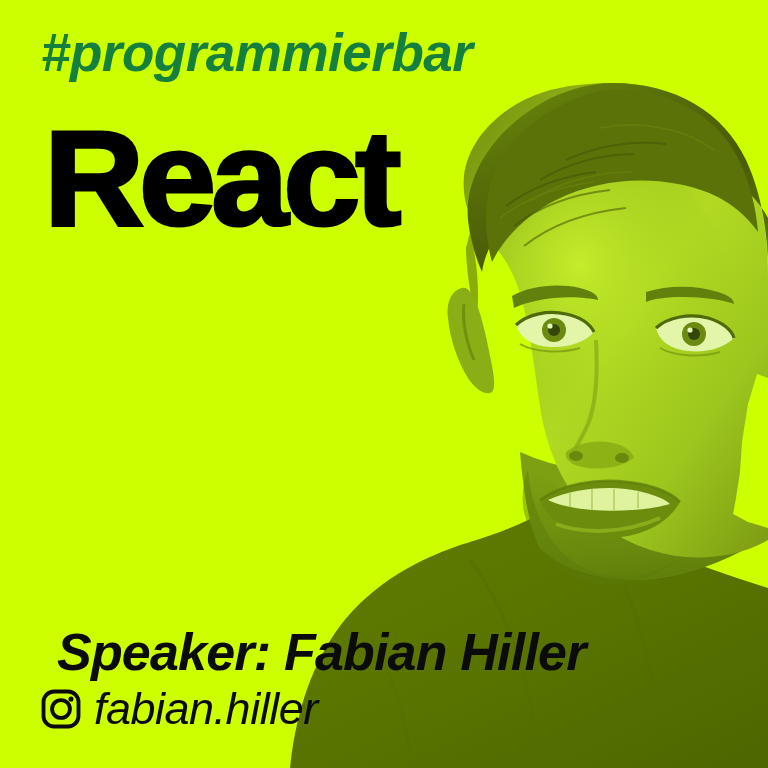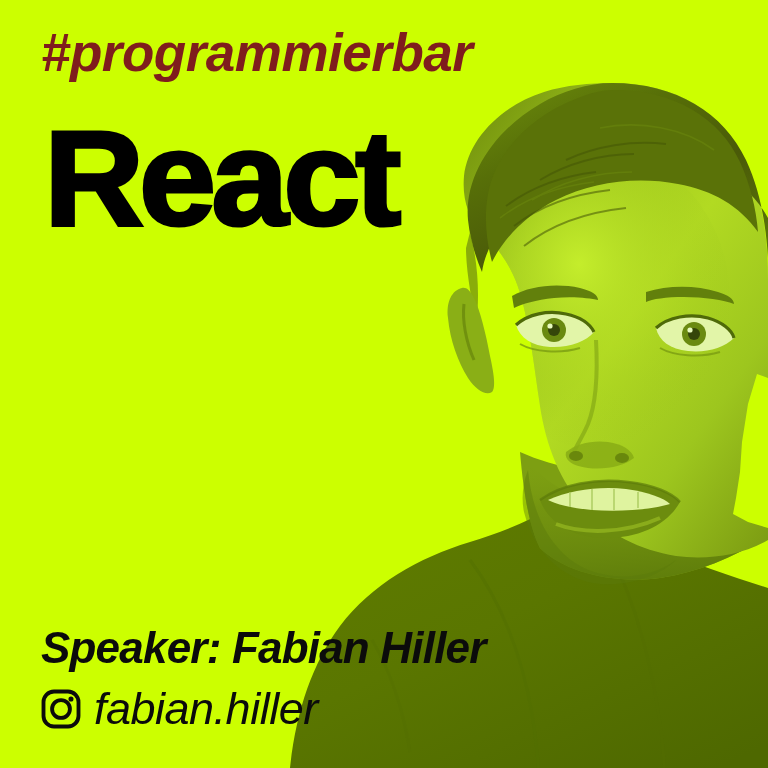--- a/index.html
+++ b/index.html
@@ -40,21 +40,21 @@
 
   
   .hashtag {
     position: absolute;
     left: 41px;
     top: 26px;
     font-size: 53px;
     font-weight: 700;
     font-style: italic;
     letter-spacing: -0.5px;
-    color: #7f1d1d;
+    color: #15803d;
     line-height: 1;
     white-space: nowrap;
     z-index: 6;
   }
 
   .title {
     position: absolute;
     left: 44px;
     top: 110px;
     font-size: 136px;
@@ -65,23 +65,23 @@
     line-height: 1;
     white-space: nowrap;
     z-index: 6;
     transform: scaleX(1.02);
     transform-origin: left top;
     -webkit-text-stroke: 3.2px #000000;
   }
 
   .speaker {
     position: absolute;
-    left: 41px;
+    left: 57px;
     top: 626px;
-    font-size: 44px;
+    font-size: 52px;
     font-weight: 700;
     font-style: italic;
     letter-spacing: -0.8px;
     color: #0b0b0b;
     line-height: 1;
     white-space: nowrap;
     z-index: 6;
   }
 
   .handle-row {

